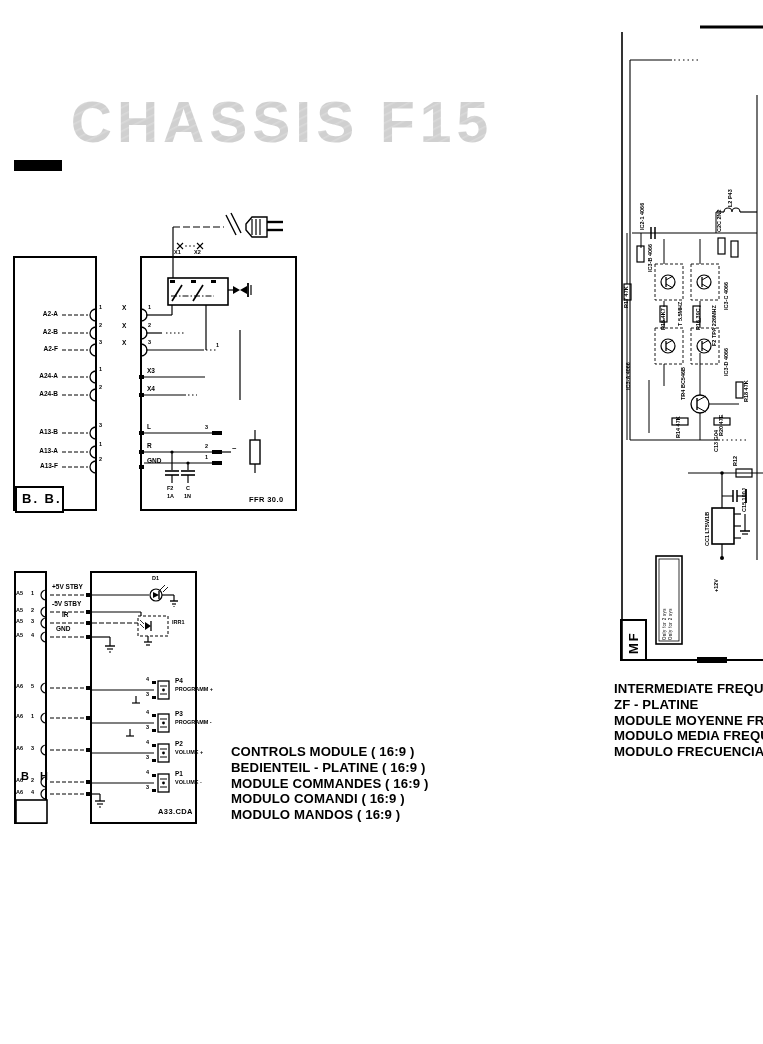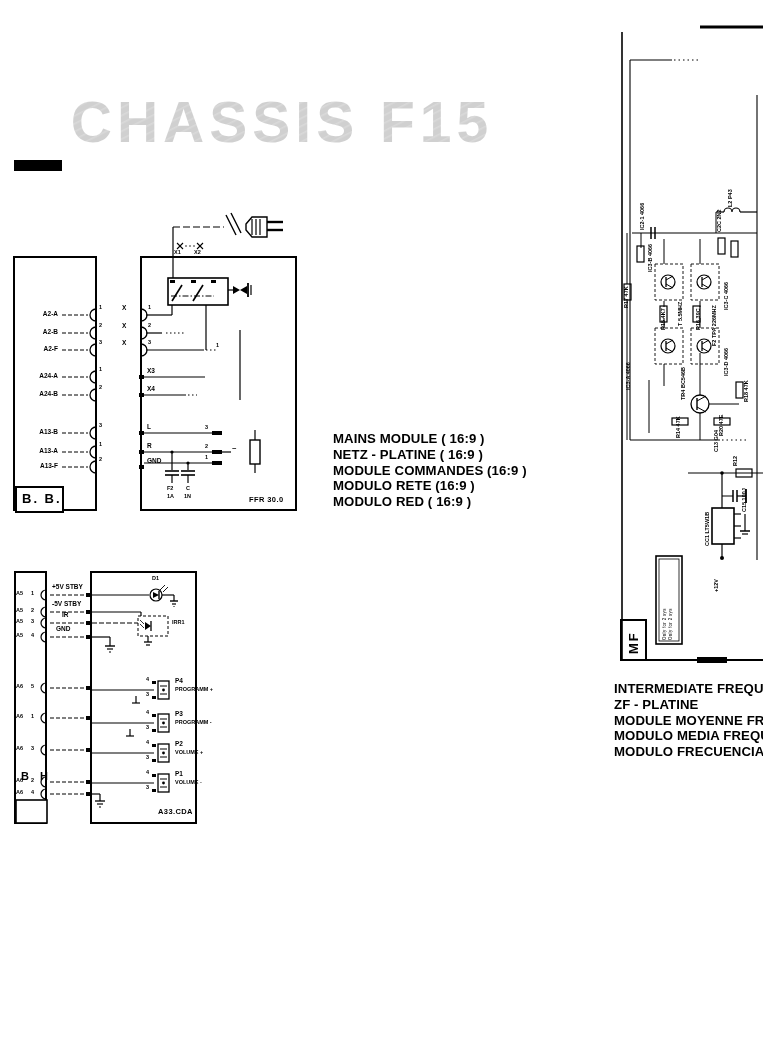--- a/index.html
+++ b/index.html
@@ -416,26 +416,26 @@
       <span class="lab t5 rot" style="left: 676px; top: 438px;">R14 47K</span>
       <span class="lab t5 rot" style="left: 719px; top: 436px;">R20 47E</span>
       <span class="lab t5 rot" style="left: 714px; top: 452px;">C13 G04</span>
       <span class="lab t5 rot" style="left: 744px; top: 402px;">R18 47K</span>
       <span class="lab t5 rot" style="left: 733px; top: 466px;">R12</span>
       <span class="lab t5 rot" style="left: 742px; top: 512px;">C15 100J</span>
       <span class="lab t5 rot" style="left: 705px; top: 546px;">CC1 LT5W1B</span>
       <span class="lab t5 rot" style="left: 714px; top: 592px;">+12V</span>
     </div>
 
-  <div class="cap" id="cap-mains" style="left:333px;top:431px;">
-      <div>MAINS MODULE ( 16:9 )</div>
-      <div>NETZ - PLATINE ( 16:9 )</div>
-      <div>MODULE COMMANDES (16:9 )</div>
-      <div>MODULO RETE (16:9 )</div>
-      <div>MODULO RED ( 16:9 )</div>
+  <div class="cap" id="cap-controls" style="left:231px;top:744px;">
+      <div>CONTROLS MODULE ( 16:9 )</div>
+      <div>BEDIENTEIL - PLATINE ( 16:9 )</div>
+      <div>MODULE COMMANDES ( 16:9 )</div>
+      <div>MODULO COMANDI ( 16:9 )</div>
+      <div>MODULO MANDOS ( 16:9 )</div>
     </div>
   <div class="cap" id="cap-if" style="left:614px;top:681px;">
       <div>INTERMEDIATE FREQUENCY MODULE</div>
       <div>ZF - PLATINE</div>
       <div>MODULE MOYENNE FRÉQUENCE</div>
       <div>MODULO MEDIA FREQUENZA</div>
       <div>MODULO FRECUENCIA INTERMEDIA</div>
     </div>
 </div>
 

